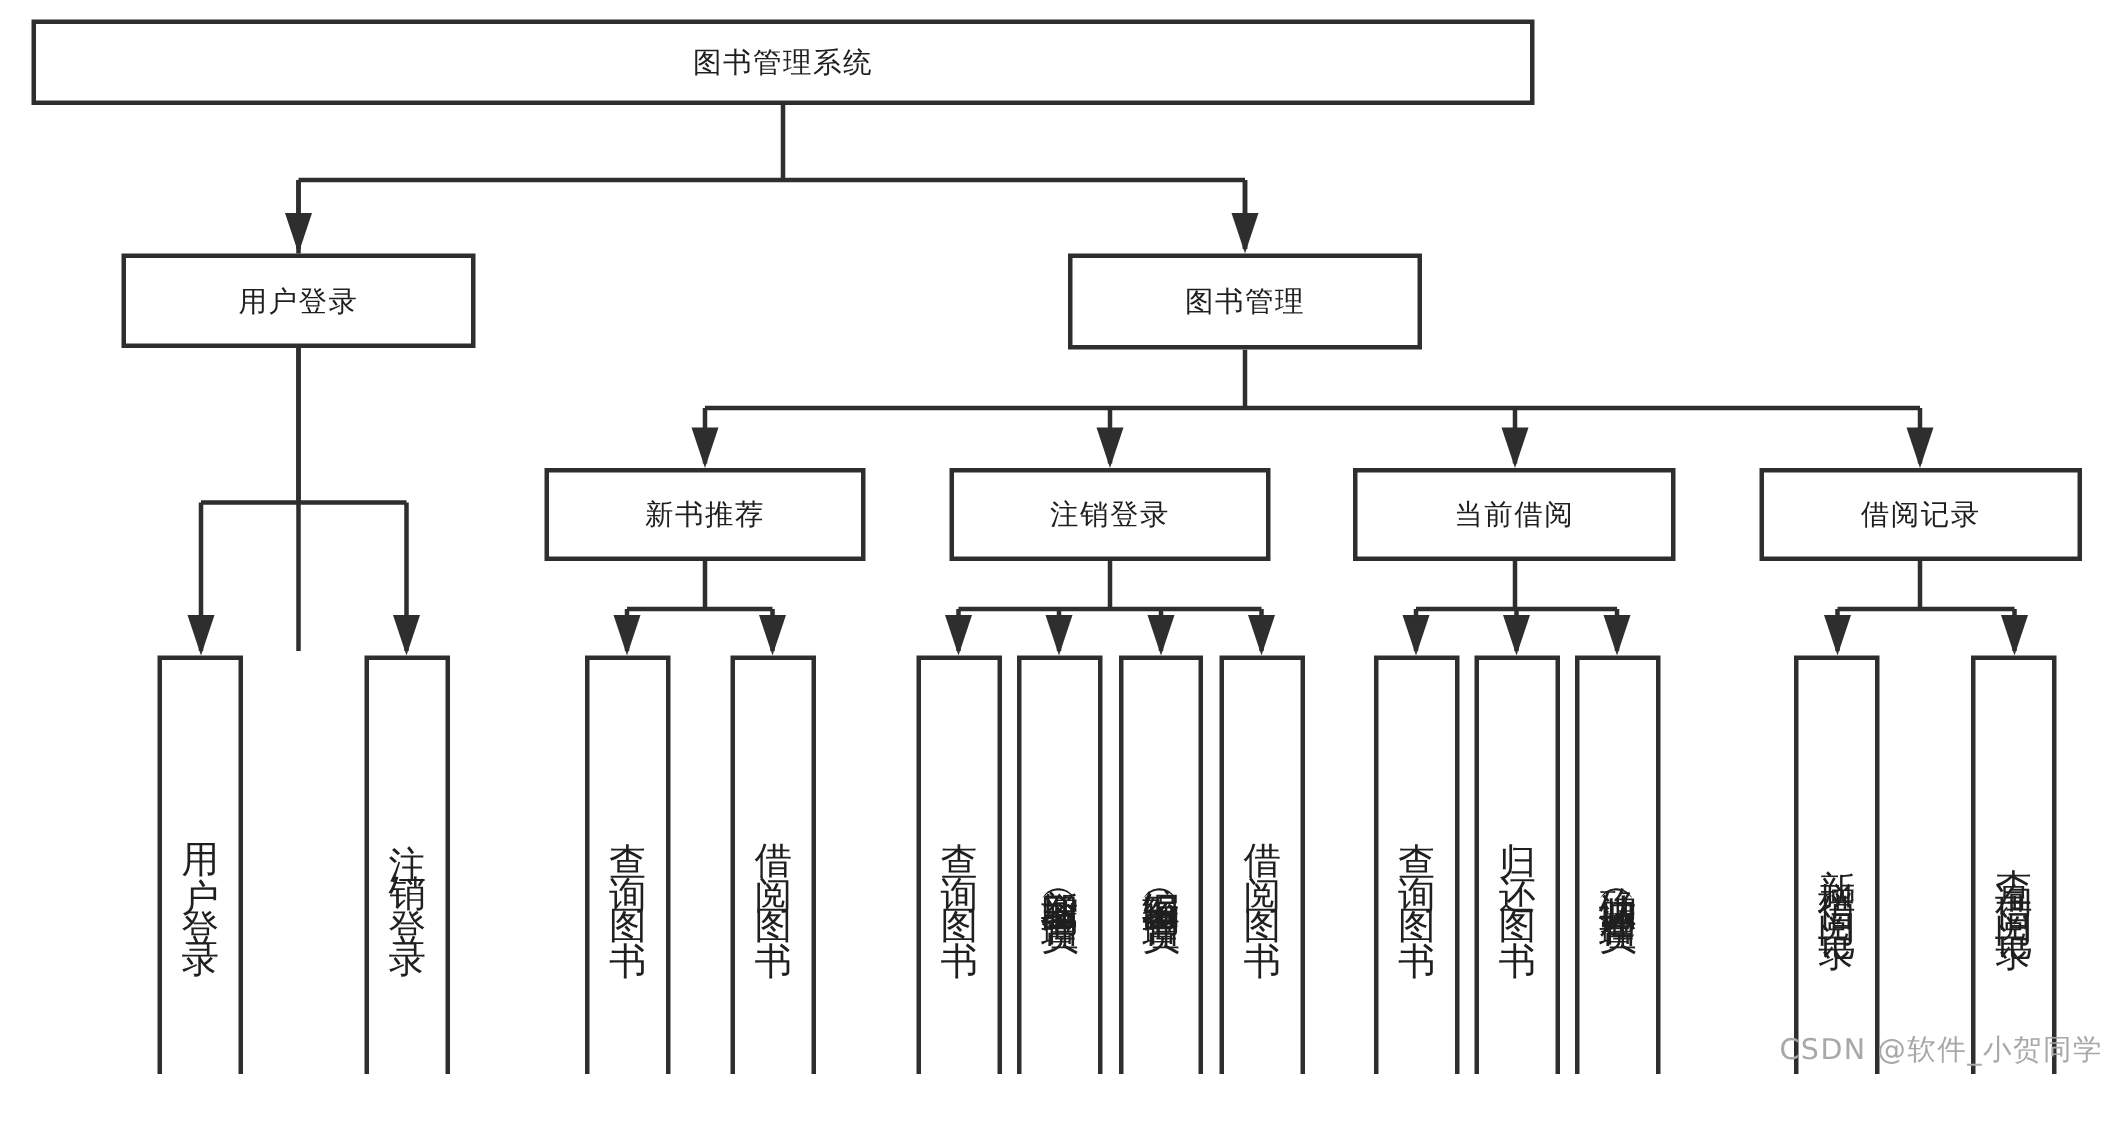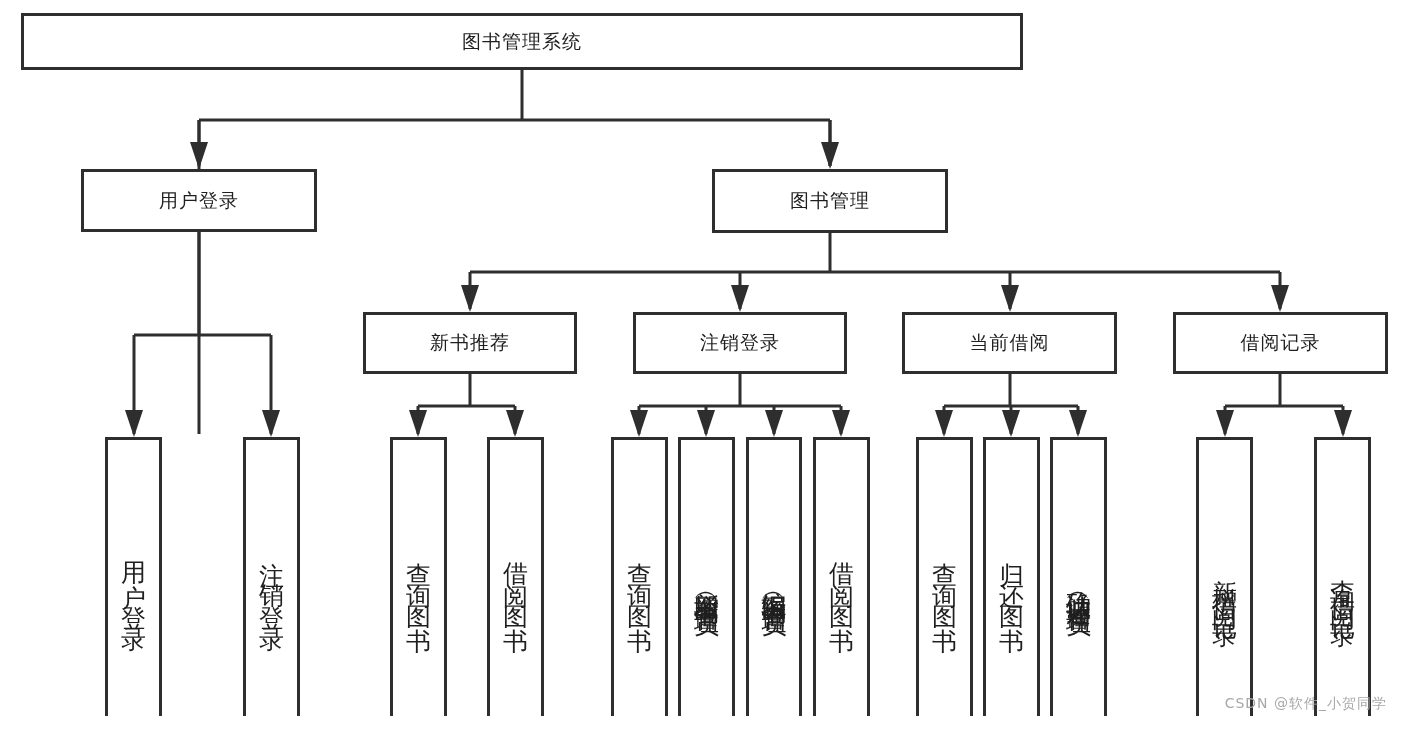--- a/index.html
+++ b/index.html
@@ -36,23 +36,23 @@
     white-space:nowrap;
   }
   .v-node{
     font-size:25px;
     writing-mode:vertical-rl;
     text-orientation:mixed;
     line-height:1;
   }
   .watermark{
     position:absolute;
-    right:18px;
+    right:3px;
     bottom:3px;
-    font-size:14px;
+    font-size:19px;
     color:var(--watermark);
     z-index:5;
     white-space:nowrap;
     letter-spacing:1px;
   }
 </style>
 </head>
 <body>
 
 <div class="canvas">

